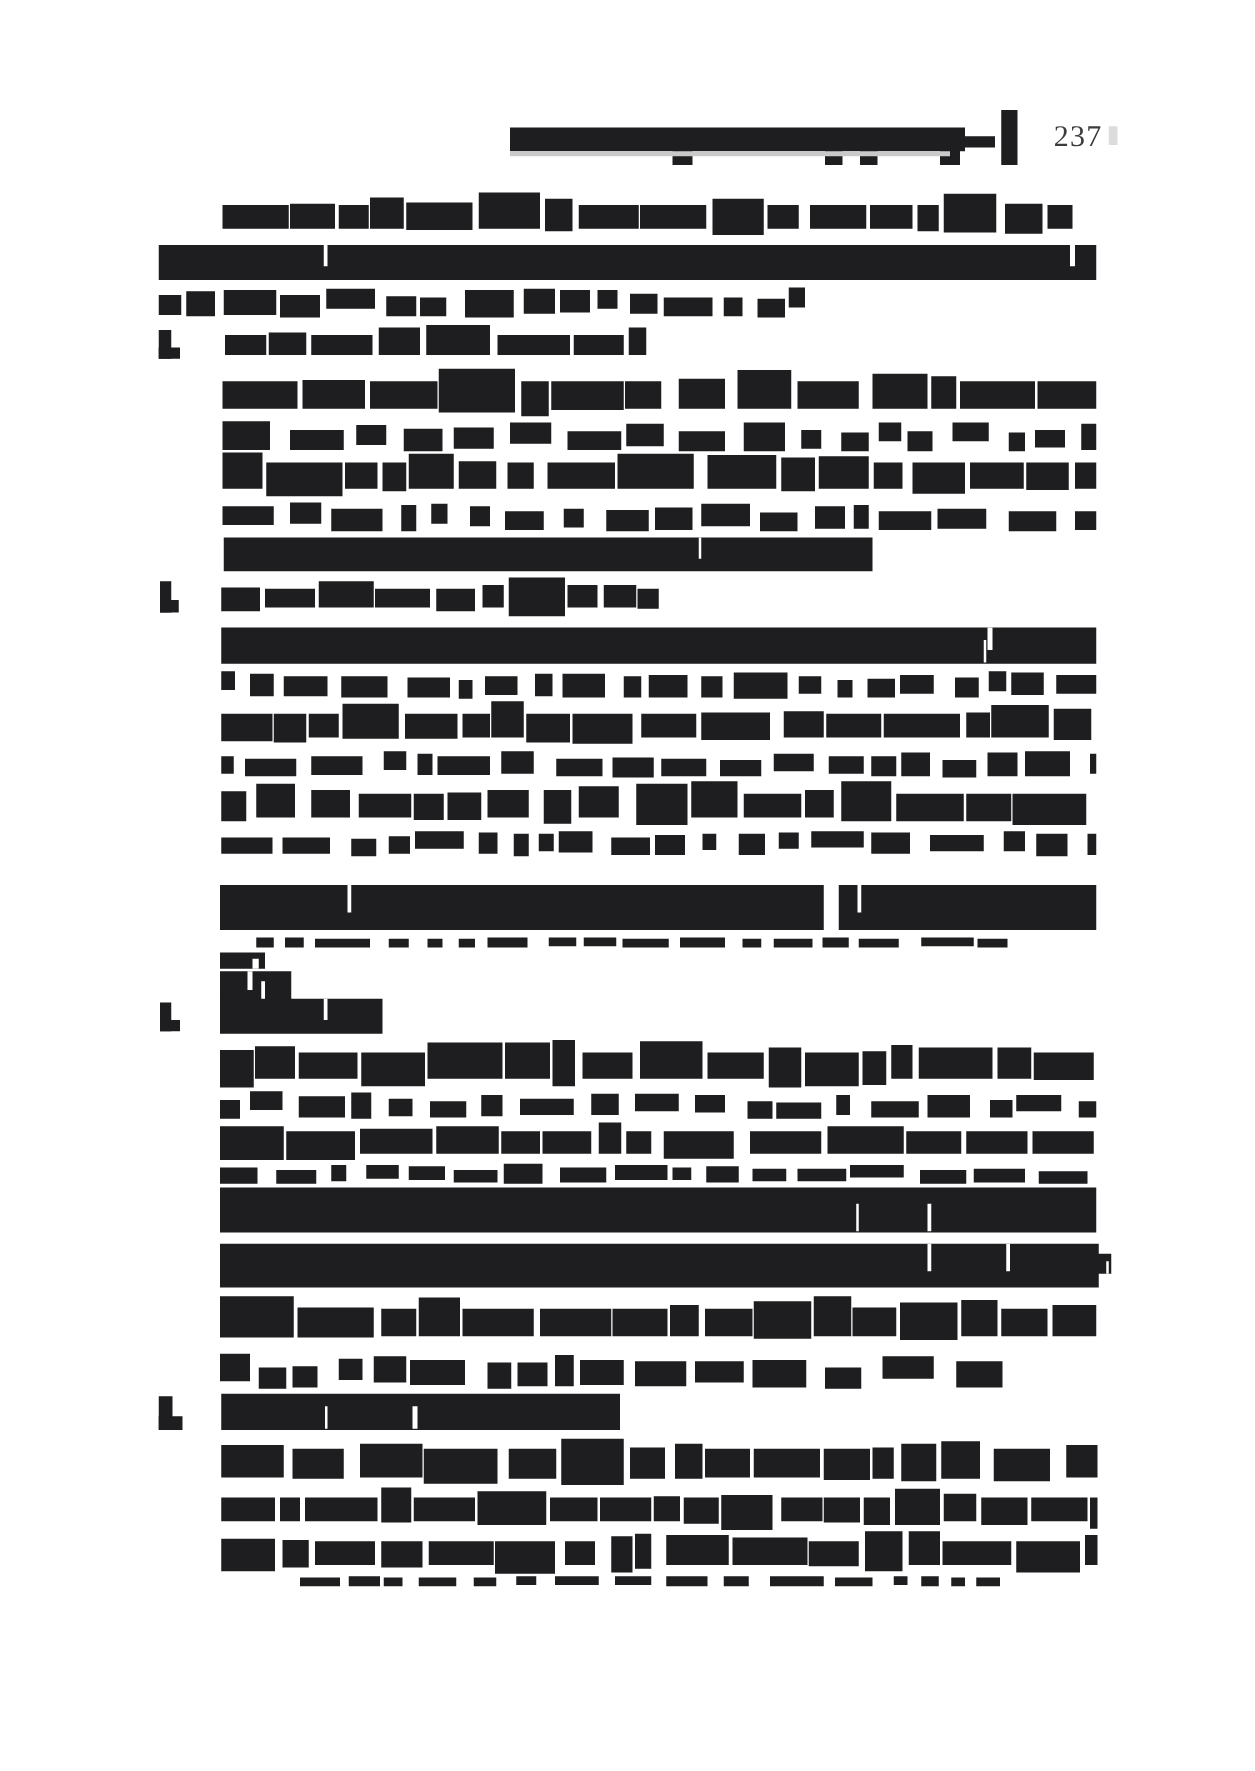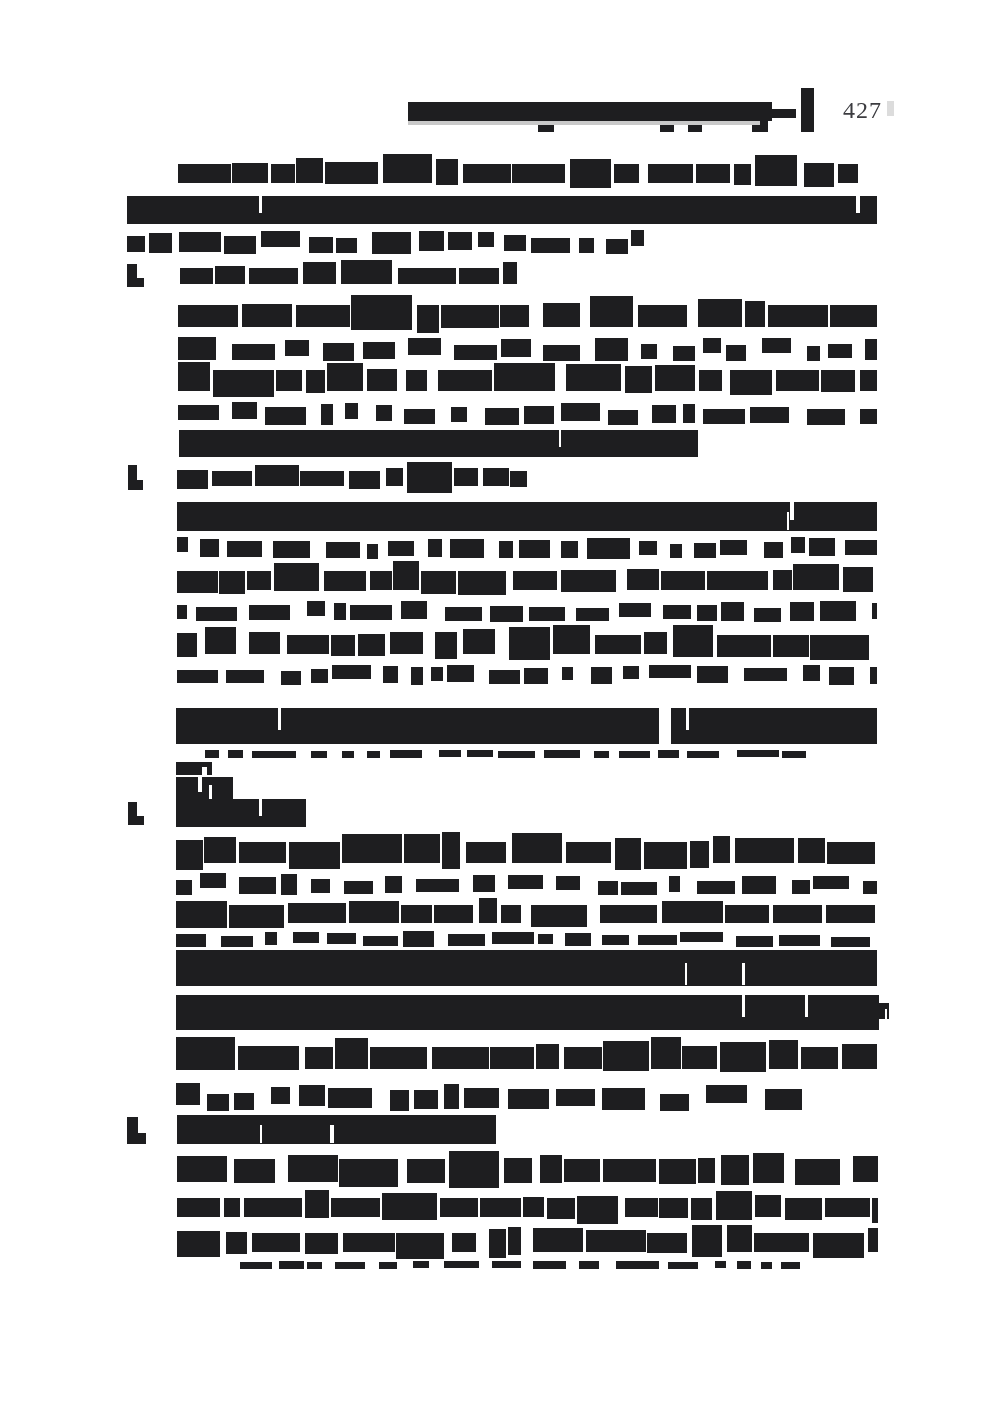--- a/index.html
+++ b/index.html
@@ -24,21 +24,21 @@
       <div class="seg" style="left: 408px; top: 102px; width: 364px; height: 19px; background: rgb(30, 30, 32);"></div>
       <div class="seg" style="left: 538px; top: 120px; width: 16px; height: 12px; background: rgb(30, 30, 32);"></div>
       <div class="seg" style="left: 660px; top: 120px; width: 14px; height: 12px; background: rgb(30, 30, 32);"></div>
       <div class="seg" style="left: 688px; top: 120px; width: 14px; height: 12px; background: rgb(30, 30, 32);"></div>
       <div class="seg" style="left: 752px; top: 120px; width: 16px; height: 12px; background: rgb(30, 30, 32);"></div>
       <div class="seg" style="left: 408px; top: 121px; width: 352px; height: 4px; background: rgb(201, 201, 201);"></div>
       <div class="seg" style="left: 772px; top: 109px; width: 24px; height: 9px; background: rgb(30, 30, 32);"></div>
       <div class="seg" style="left: 801px; top: 88px; width: 13px; height: 44px; background: rgb(30, 30, 32);"></div>
       <div class="seg" style="left: 887px; top: 101px; width: 7px; height: 15px; background: rgb(220, 220, 220);"></div>
     </div>
-  <div id="page-number" style="left: 843px; top: 98px;">427</div>
+  <div id="page-number" style="left: 843px; top: 98px;">237</div>
   <div id="content">
       <div style="position: absolute; left: 178px; top: 158px; width: 682px; height: 30px;">
         <div class="seg" style="left: 0px; top: 6px; width: 53px; height: 19px; background: rgb(30, 30, 32);"></div>
         <div class="seg" style="left: 54px; top: 5px; width: 36px; height: 20px; background: rgb(30, 30, 32);"></div>
         <div class="seg" style="left: 93px; top: 6px; width: 24px; height: 19px; background: rgb(30, 30, 32);"></div>
         <div class="seg" style="left: 118px; top: 0px; width: 27px; height: 25px; background: rgb(30, 30, 32);"></div>
         <div class="seg" style="left: 147px; top: 4px; width: 53px; height: 22px; background: rgb(30, 30, 32);"></div>
         <div class="seg" style="left: 205px; top: -4px; width: 49px; height: 29px; background: rgb(30, 30, 32);"></div>
         <div class="seg" style="left: 258px; top: 1px; width: 22px; height: 26px; background: rgb(30, 30, 32);"></div>
         <div class="seg" style="left: 285px; top: 6px; width: 48px; height: 19px; background: rgb(30, 30, 32);"></div>

